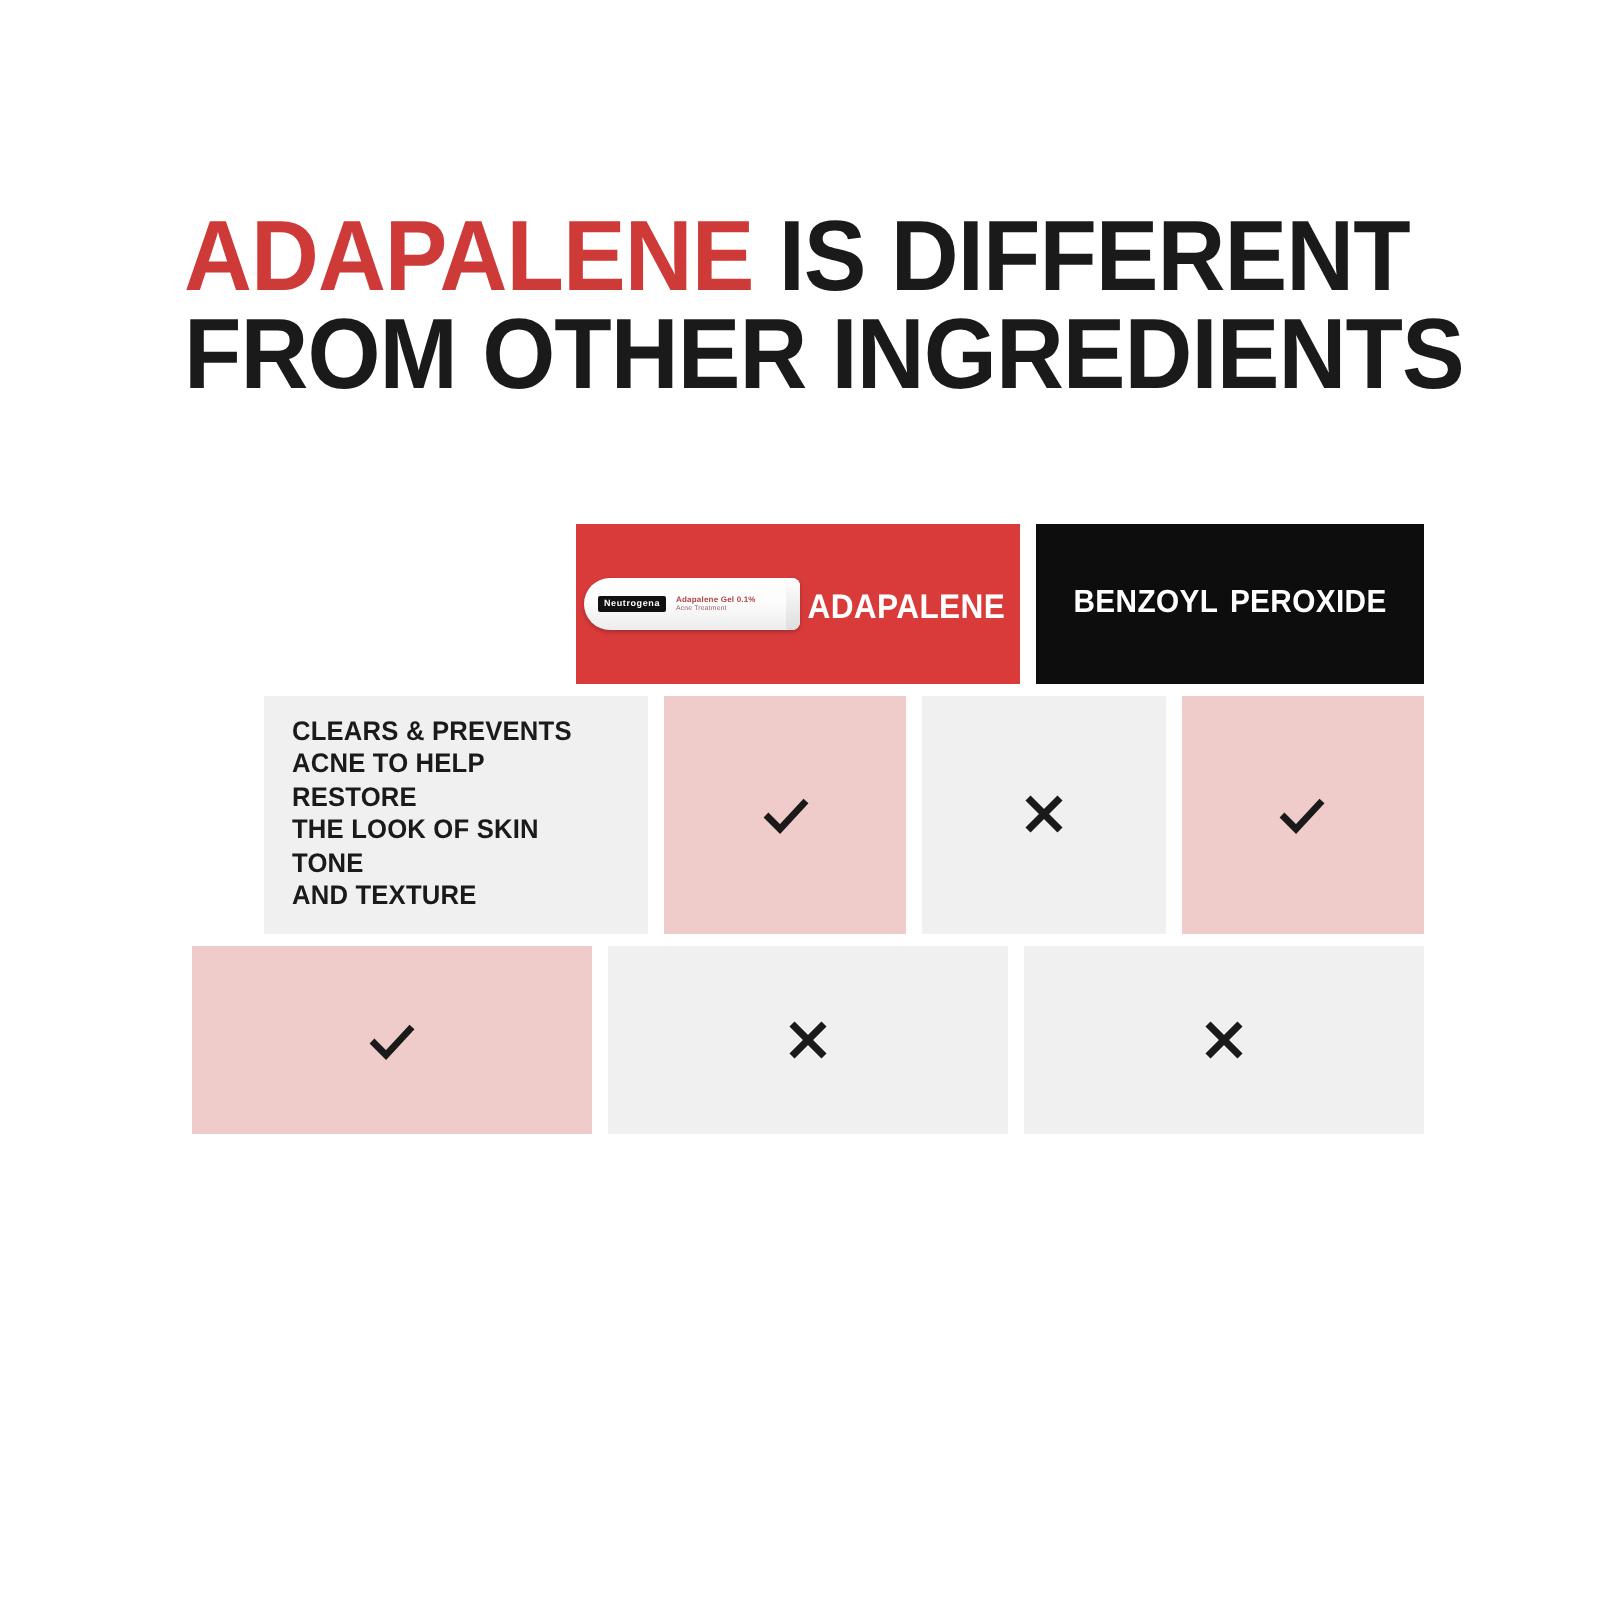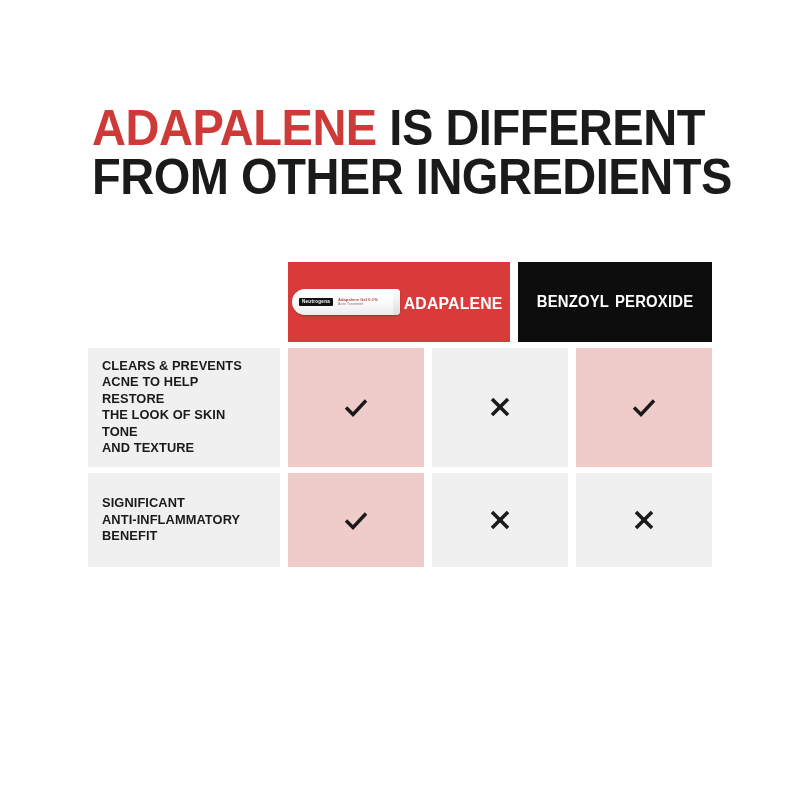--- a/index.html
+++ b/index.html
@@ -164,20 +164,21 @@
   }
   .tube-desc span.sub {
     color: #9b5f5c;
     font-size: 3.4px;
     font-weight: normal;
   }
 
   
   .body-row .cell-label {
     background: #F0F0F0;
+    margin-left: 44px;
   }
   .body-row .cell-mark {
     min-height: 94px;
   }
   .cell-mark.yes { background: #EFCBC9; }
   .cell-mark.no  { background: #F0F0F0; }
 
   .label-text {
     font-family: "Liberation Sans Narrow", "Liberation Sans", sans-serif;
     font-weight: bold;
@@ -258,25 +259,20 @@
           </svg>
       </div>
       <div class="cell-mark yes">
         <svg class="mark-icon checkmark" viewBox="0 0 34 34">
             <path d="M7 17.5 L14 24.5 L27 10.5"></path>
           </svg>
       </div>
     </div>
 
     <div class="row body-row">
-      <div class="cell-label">
-        <div class="label-text">SIGNIFICANT
-ANTI-INFLAMMATORY
-BENEFIT</div>
-      </div>
       <div class="cell-mark yes">
         <svg class="mark-icon checkmark" viewBox="0 0 34 34">
             <path d="M7 17.5 L14 24.5 L27 10.5"></path>
           </svg>
       </div>
       <div class="cell-mark no">
         <svg class="mark-icon xmark" viewBox="0 0 34 34">
             <line x1="9" y1="9" x2="25" y2="25"></line>
             <line x1="25" y1="9" x2="9" y2="25"></line>
           </svg>

